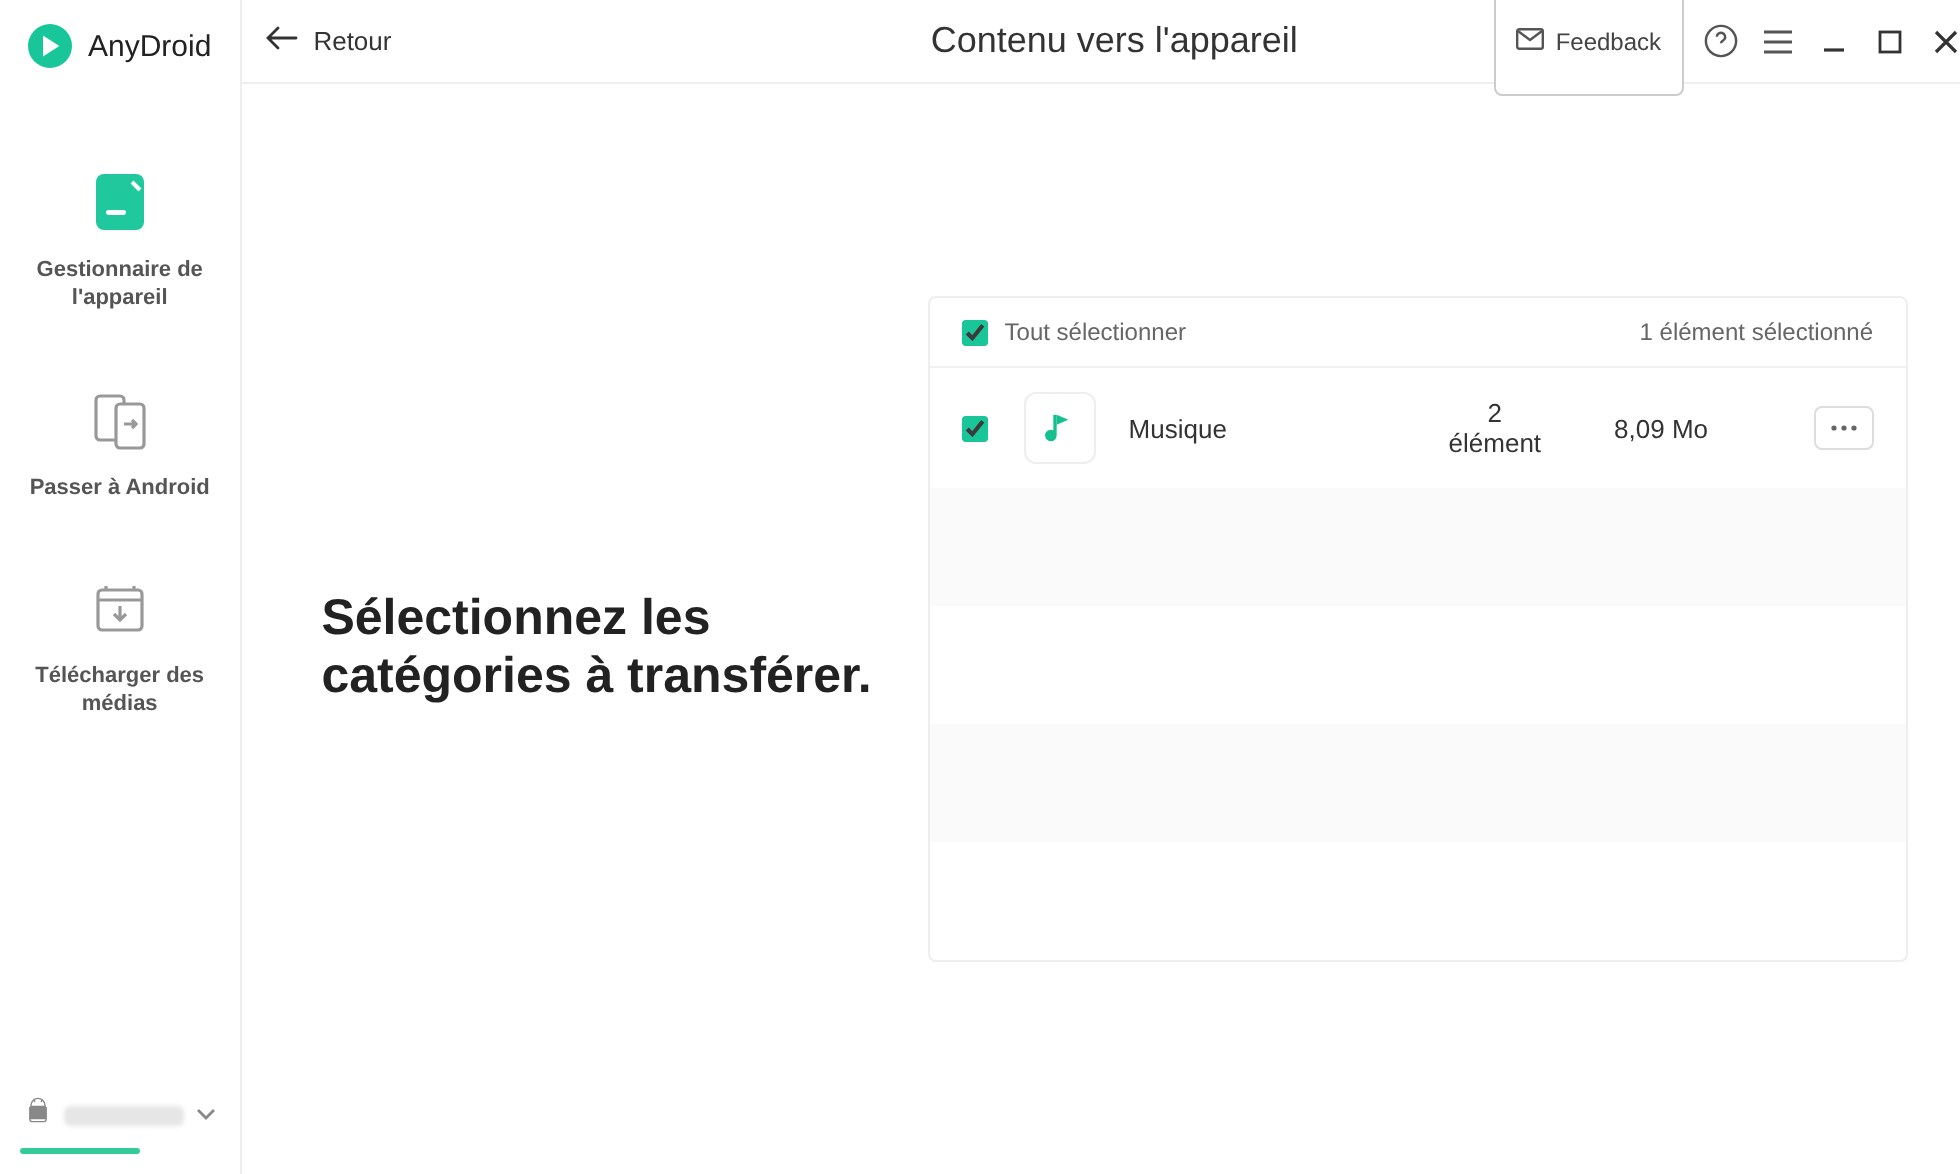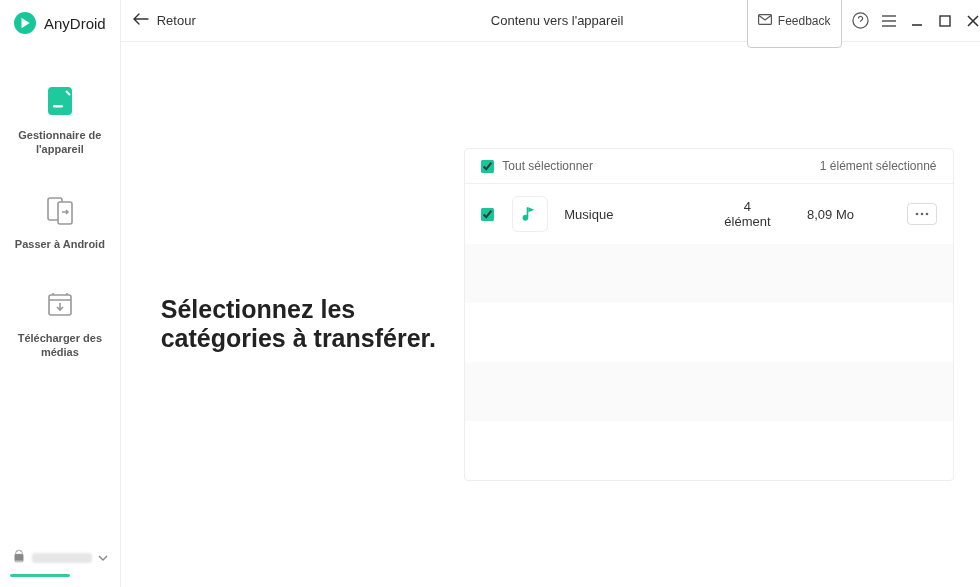--- a/index.html
+++ b/index.html
@@ -17,21 +17,21 @@
 .nav-label { font-size: 11px; color: #555; text-align: center; line-height: 1.3; }
 .sidebar-bottom { position: absolute; bottom: 10px; left: 10px; right: 10px; }
 .device-row { display: flex; align-items: center; gap: 6px; padding: 4px 2px; }
 .device-name { flex: 1; height: 10px; border-radius: 3px; background: #e6e6e6; filter: blur(1px); }
 .progress-bar { height: 3px; width: 60%; background: #33cc99; margin-top: 3px; border-radius: 2px; }
 
 
 .main { flex: 1; display: flex; flex-direction: column; position: relative; }
 .topbar { height: 42px; border-bottom: 1px solid #eee; display: flex; align-items: center; padding: 0 12px; }
 .back { display: flex; align-items: center; gap: 8px; color: #333; font-size: 13px; cursor: pointer; }
-.topbar-title { position: absolute; left: 50%; transform: translateX(-50%); font-size: 13px; color: #333; }
+.topbar-title { position: absolute; left: 50%; transform: translateX(-50%); font-size: 18px; color: #333; }
 .topbar-right { margin-left: auto; display: flex; align-items: center; gap: 10px; }
 .feedback-btn { display: flex; align-items: center; gap: 6px; border: 1px solid #ccc; border-radius: 4px; padding: 19px 10px; font-size: 12px; color: #444; cursor: pointer; background: #fff; }
 .icon-btn { width: 18px; height: 18px; display: flex; align-items: center; justify-content: center; cursor: pointer; color: #444; }
 
 .content { flex: 1; padding: 0 40px; display: flex; align-items: center; }
 .headline { font-size: 25px; font-weight: 600; color: #222; margin-top: 48px; margin-bottom: 30px; }
 
 .panel { width: 640px; border: 1px solid #eee; border-radius: 4px; background: #fff; }
 .panel-header { display: flex; align-items: center; padding: 10px 16px; font-size: 12px; color: #666; border-bottom: 1px solid #f0f0f0; }
 .panel-header .count { margin-left: auto; }
@@ -177,21 +177,21 @@
         </div>
         <div class="row">
           <input type="checkbox" checked="" class="chk" style="">
           <div class="cat-icon">
             <svg width="20" height="20" viewBox="0 0 24 24">
                 <path d="M10 4v12.5a3.5 3.5 0 11-2-3.16V4h2z" fill="#14c08f"></path>
                 <path d="M10 4l7 3-7 3V4z" fill="#14c08f"></path>
               </svg>
           </div>
           <span class="cat-name">Musique</span>
-          <span class="cat-count">4 élément</span>
+          <span class="cat-count">2 élément</span>
           <span class="cat-size">8,09 Mo</span>
           <div class="more-btn">
             <svg width="14" height="4" viewBox="0 0 14 4" fill="#666">
                 <circle cx="2" cy="2" r="1.3"></circle>
                 <circle cx="7" cy="2" r="1.3"></circle>
                 <circle cx="12" cy="2" r="1.3"></circle>
               </svg>
           </div>
         </div>
         <div class="row empty stripe"></div>

